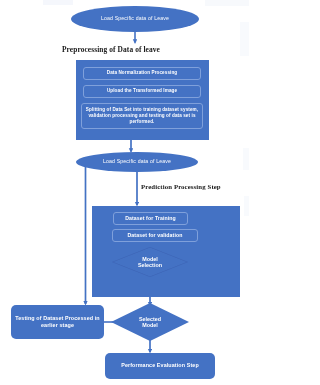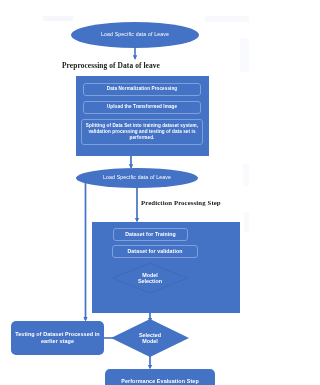--- a/index.html
+++ b/index.html
@@ -11,21 +11,21 @@
     width: 249px;
     height: 385px;
     position: relative;
     overflow: hidden;
     font-family: "Liberation Sans", sans-serif;
     background: #ffffff;
   }
 
   #canvas {
     position: absolute;
-    left: 0; top: 16px;
+    left: 0; top: 0;
     width: 249px;
     height: 362px;
     text-decoration: underline;
   }
 
   .node {
     position: absolute;
     box-sizing: border-box;
     display: flex;
     align-items: center;

